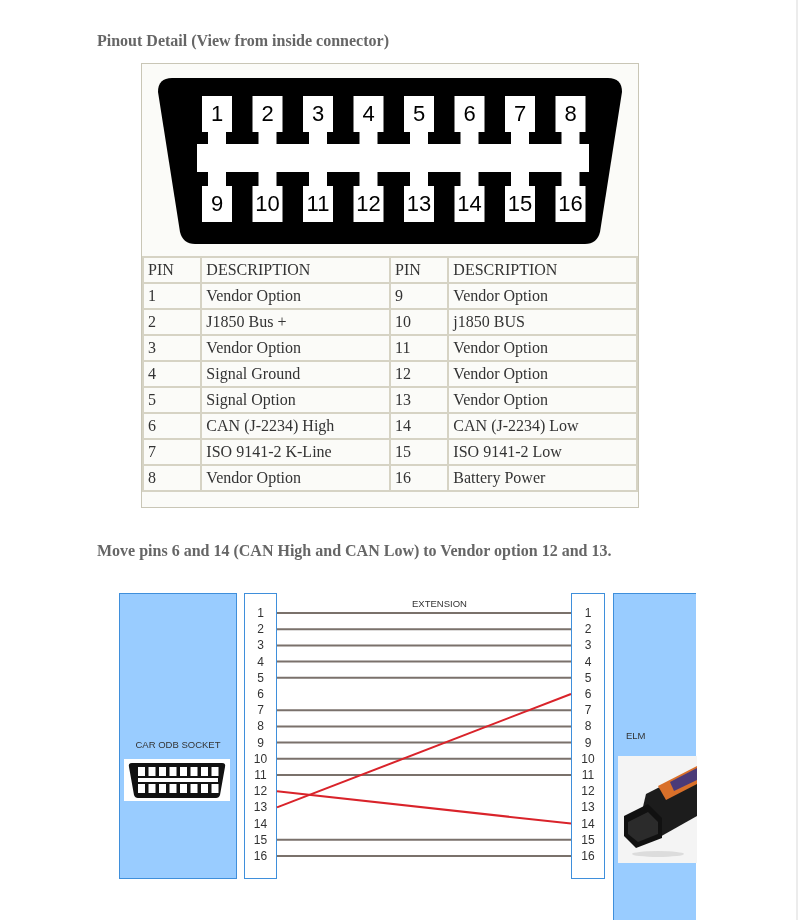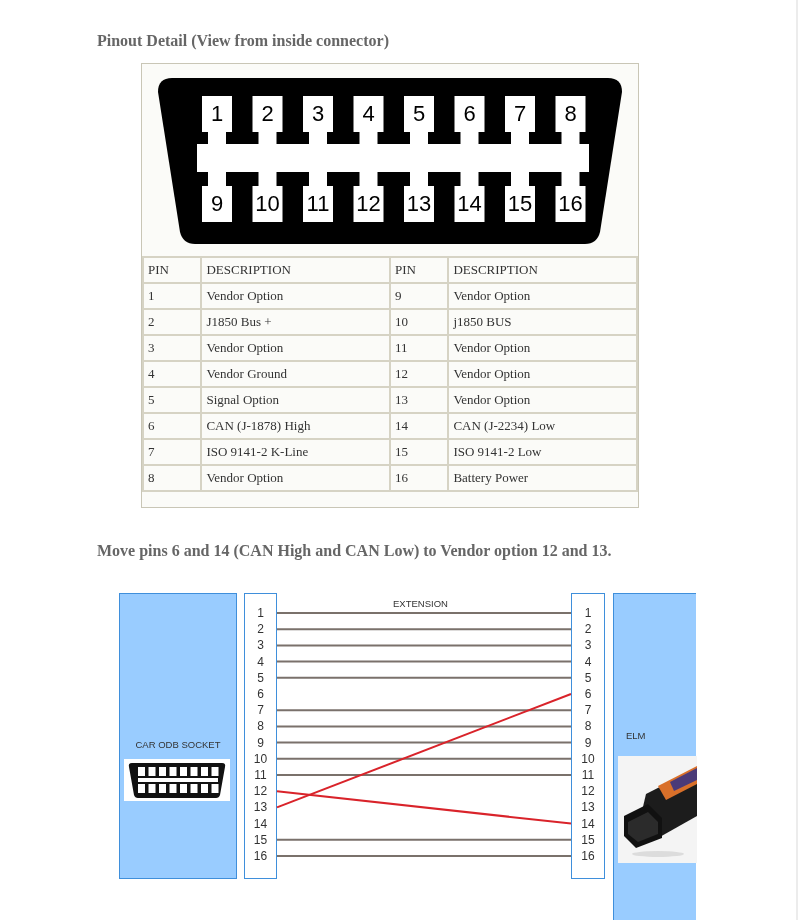--- a/index.html
+++ b/index.html
@@ -5,21 +5,21 @@
   html, body { margin: 0; padding: 0; background: #ffffff; }
   body { width: 798px; height: 920px; position: relative; overflow: hidden; font-family: "Liberation Sans", sans-serif; }
   .right-border { position: absolute; left: 796px; top: 0; width: 2px; height: 920px; background: #ececec; }
   .heading { position: absolute; left: 97px; font-size: 16px; font-weight: bold; color: #666666; font-family: Liberation Serif, serif; white-space: nowrap; }
   #h1 { top: 32px; }
   #h2 { top: 542px; text-align: center; }
 
   
   .pinout-fig { position: absolute; left: 141px; top: 63px; width: 498px; height: 445px; border: 1px solid #c9c6b6; background: #fbfbf8; box-sizing: border-box; }
   .connector-svg { position: absolute; left: 0; top: 0; }
-  table.pins { position: absolute; left: 0; top: 192px; width: 496px; border-collapse: collapse; font-family: "Liberation Serif", serif; font-size: 13px; color: #333; }
+  table.pins { position: absolute; left: 0; top: 192px; width: 496px; border-collapse: collapse; font-family: "Liberation Serif", serif; font-size: 16px; color: #333; }
   table.pins td { border: 2px solid #d6d3c4; height: 24px; padding: 0 4px; }
   table.pins td.pin { width: 50px; }
   table.pins td.desc { width: 184px; }
 
   
   .wiring { position: absolute; left: 0; top: 0; width: 798px; height: 920px; pointer-events: none; }
   .box-blue { position: absolute; background: #99ccff; border: 1.5px solid #3f8fdb; box-sizing: border-box; }
   .box-pins { position: absolute; background: #fff; border: 1.5px solid #3f8fdb; box-sizing: border-box; }
   .pin-num { position: absolute; width: 100%; text-align: center; font-size: 12px; color: #333; line-height: 12px; font-family: "Liberation Sans", sans-serif; }
   .lbl { position: absolute; font-size: 9.5px; color: #333; font-family: "Liberation Sans", sans-serif; white-space: nowrap; }
@@ -111,33 +111,33 @@
           <td class="desc">j1850 BUS</td>
         </tr>
         <tr>
           <td class="pin">3</td>
           <td class="desc">Vendor Option</td>
           <td class="pin">11</td>
           <td class="desc">Vendor Option</td>
         </tr>
         <tr>
           <td class="pin">4</td>
-          <td class="desc">Vendor Ground</td>
+          <td class="desc">Signal Ground</td>
           <td class="pin">12</td>
           <td class="desc">Vendor Option</td>
         </tr>
         <tr>
           <td class="pin">5</td>
           <td class="desc">Signal Option</td>
           <td class="pin">13</td>
           <td class="desc">Vendor Option</td>
         </tr>
         <tr>
           <td class="pin">6</td>
-          <td class="desc">CAN (J-1878) High</td>
+          <td class="desc">CAN (J-2234) High</td>
           <td class="pin">14</td>
           <td class="desc">CAN (J-2234) Low</td>
         </tr>
         <tr>
           <td class="pin">7</td>
           <td class="desc">ISO 9141-2 K-Line</td>
           <td class="pin">15</td>
           <td class="desc">ISO 9141-2 Low</td>
         </tr>
         <tr>
@@ -212,21 +212,21 @@
         <line x1="277" x2="571" y1="726.4" y2="726.4" stroke="#7a716b" stroke-width="2"></line>
         <line x1="277" x2="571" y1="742.6" y2="742.6" stroke="#7a716b" stroke-width="2"></line>
         <line x1="277" x2="571" y1="758.8" y2="758.8" stroke="#7a716b" stroke-width="2"></line>
         <line x1="277" x2="571" y1="775" y2="775" stroke="#7a716b" stroke-width="2"></line>
         <line x1="277" x2="571" y1="839.8" y2="839.8" stroke="#7a716b" stroke-width="2"></line>
         <line x1="277" x2="571" y1="856" y2="856" stroke="#7a716b" stroke-width="2"></line>
         <line x1="277" x2="571" y1="807.4" y2="694" stroke="#d9232a" stroke-width="2"></line>
         <line x1="277" x2="571" y1="791.2" y2="823.6" stroke="#d9232a" stroke-width="2"></line>
       </g>
   </svg>
-  <div class="lbl" style="left:393px; top:598px;text-align:right;">EXTENSION</div>
+  <div class="lbl" style="left:412px; top:598px;text-align:right;">EXTENSION</div>
 
   <div class="box-pins" id="right-pins" style="left:571px; top:593px; width:34px; height:286px;">
       <div class="pin-num" style="top: 13px;">1</div>
       <div class="pin-num" style="top: 29.2px;">2</div>
       <div class="pin-num" style="top: 45.4px;">3</div>
       <div class="pin-num" style="top: 61.6px;">4</div>
       <div class="pin-num" style="top: 77.8px;">5</div>
       <div class="pin-num" style="top: 94px;">6</div>
       <div class="pin-num" style="top: 110.2px;">7</div>
       <div class="pin-num" style="top: 126.4px;">8</div>

